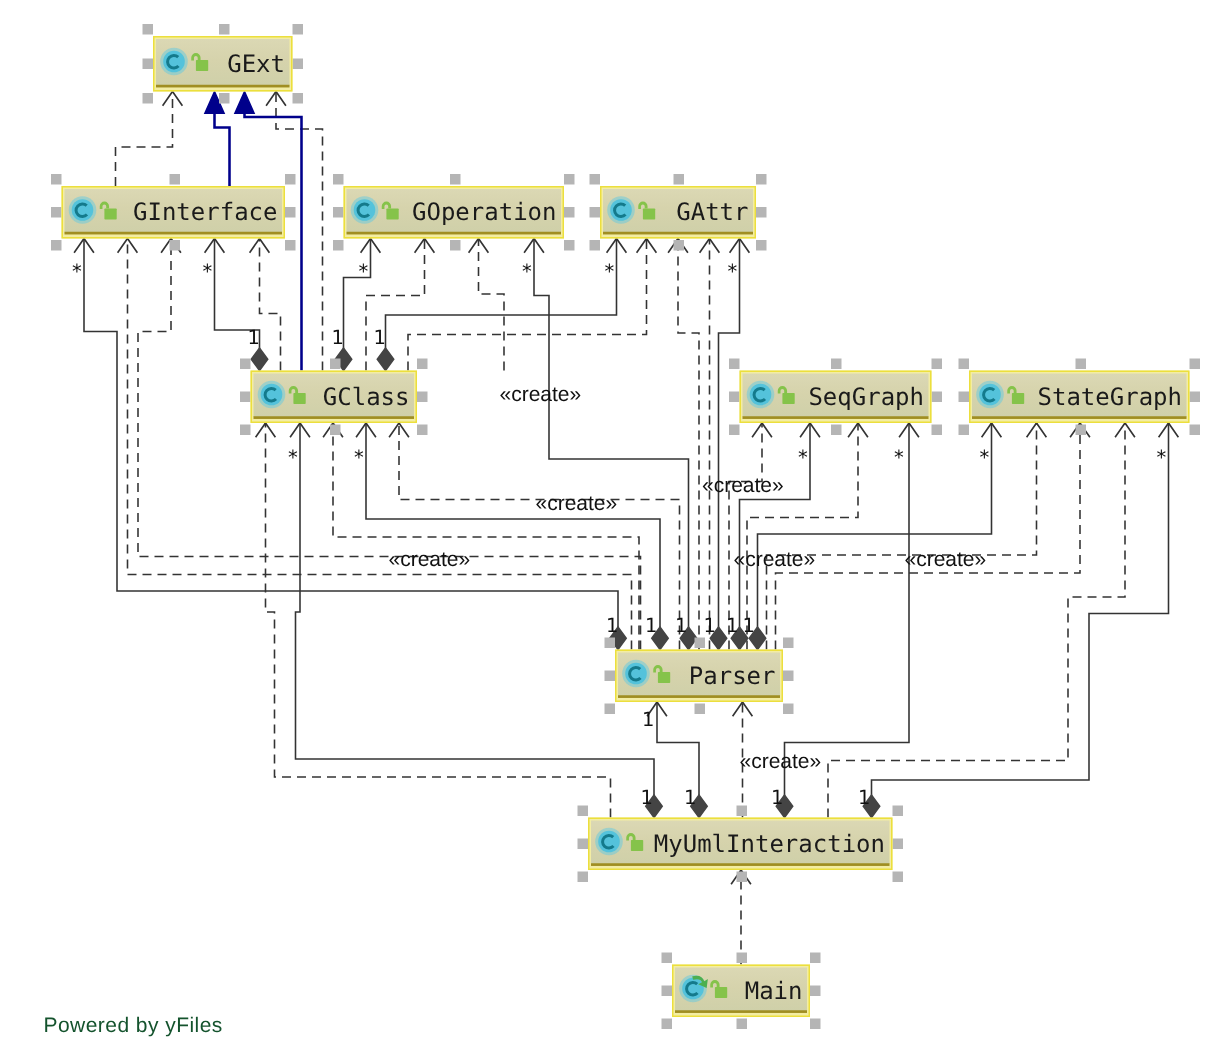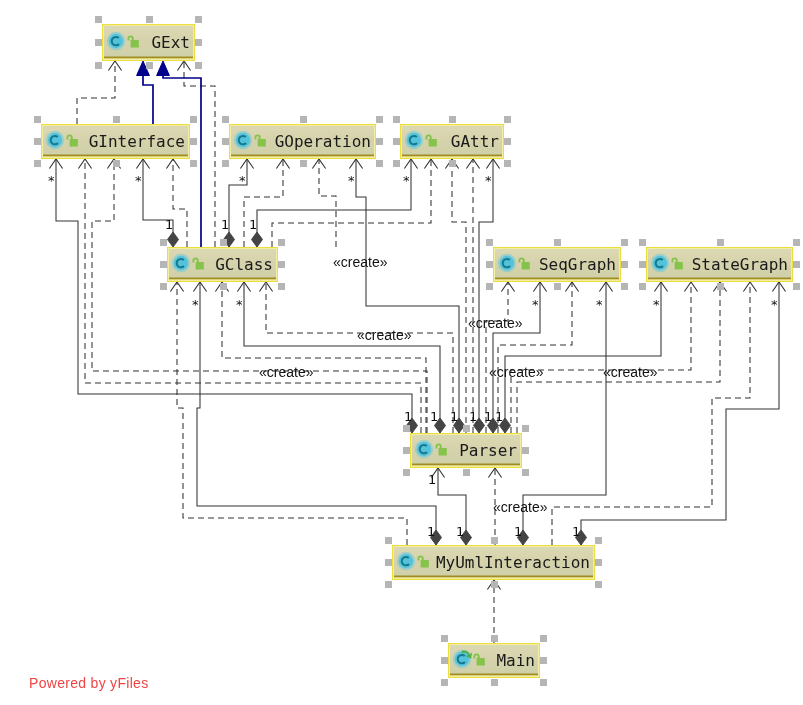--- a/index.html
+++ b/index.html
@@ -1,19 +1,19 @@
 <!DOCTYPE html>
 <html><head>
 <meta charset="utf-8">
 <style>
   html,body{margin:0;padding:0;background:#ffffff;}
   body{width:803px;height:705px;overflow:hidden;}
   #canvas{position:relative;width:803px;height:705px;background:#fff;margin-left:16px;}
   #diagram{position:absolute;left:0;top:0;}
-  .wm{position:absolute;left:13px;top:675px;font-family:"Liberation Sans",sans-serif;font-size:14px;color:#ef4444;letter-spacing:0.3px;}
+  .wm{position:absolute;left:13px;top:675px;font-family:"Liberation Sans",sans-serif;font-size:14px;color:#14532d;letter-spacing:0.3px;}
 </style>
 </head>
 <body>
 
 <div id="canvas">
   <svg id="diagram" width="803" height="705">
       <defs>
         <linearGradient id="ng" x1="0" y1="0" x2="0" y2="1">
           <stop offset="0" stop-color="#dbd8b4"></stop>
           <stop offset="0.45" stop-color="#d6d3ac"></stop>

